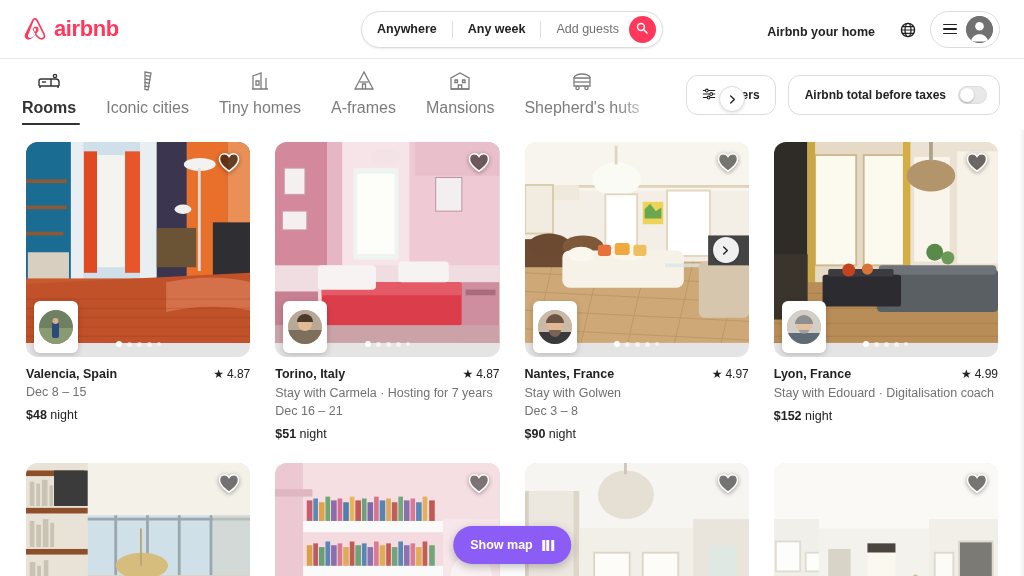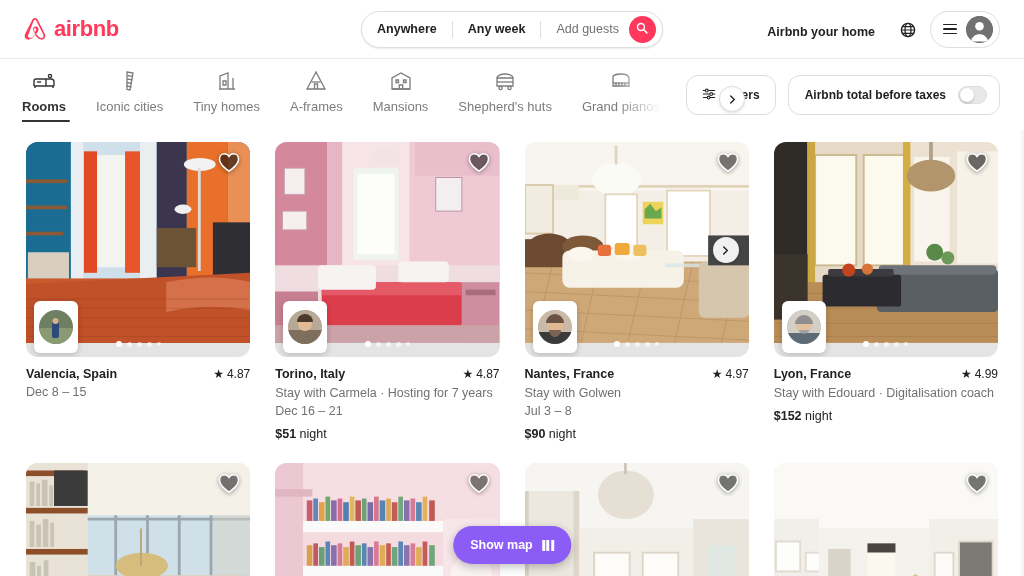--- a/index.html
+++ b/index.html
@@ -101,21 +101,21 @@
     -webkit-mask-image: linear-gradient(to right, #000 0, #000 92%, transparent 99%);
   }
   .cat {
     display: flex; flex-direction: column; align-items: center;
     gap: 7px; flex: none;
     color: #717171; cursor: pointer;
     padding-bottom: 8px; position: relative;
     opacity: .92;
   }
   .cat .ico { width: 24px; height: 24px; display:block; }
-  .cat .lbl { font-size: 13px; white-space: nowrap; line-height: 1; }
+  .cat .lbl { font-size: 16px; white-space: nowrap; line-height: 1; }
   .cat.active { color: #222; }
   .cat.active .lbl { font-weight: 700; }
   .cat.active::after {
     content: ""; position: absolute; left: -4px; right: -4px; bottom: -1px;
     height: 2px; background: #222; border-radius: 2px;
   }
 
   .carousel-next {
     position: absolute; right: 279px; top: 27px;
     width: 26px; height: 26px; border-radius: 50%;
@@ -482,20 +482,24 @@
 
       <div class="card-info">
         <div class="row1">
           <span class="title">Valencia, Spain</span>
           <span class="rating">
             <span>★</span>
             <span>4.87</span>
           </span>
         </div>
         <div class="dates">Dec 8 – 15</div>
+        <div class="price">
+          <b>$48</b>
+          <span>night</span>
+        </div>
       </div>
     </div>
 
     <div class="card">
       <div class="card-img">
         <svg class="ph" viewBox="0 0 240 215" preserveAspectRatio="xMidYMid slice">
           <rect width="240" height="215" fill="#f2d3da"></rect>
           <rect x="0" y="0" width="56" height="215" fill="#d4889c"></rect>
           <rect x="56" y="0" width="16" height="215" fill="#e7b6c4"></rect>
           <rect x="72" y="0" width="72" height="215" fill="#f7e4e8"></rect>
@@ -633,21 +637,21 @@
 
       <div class="card-info">
         <div class="row1">
           <span class="title">Nantes, France</span>
           <span class="rating">
             <span>★</span>
             <span>4.97</span>
           </span>
         </div>
         <div class="sub">Stay with Golwen</div>
-        <div class="dates">Jul 3 – 8</div>
+        <div class="dates">Dec 3 – 8</div>
         <div class="price">
           <b>$90</b>
           <span>night</span>
         </div>
       </div>
     </div>
 
     <div class="card">
       <div class="card-img">
         <svg class="ph" viewBox="0 0 240 215" preserveAspectRatio="xMidYMid slice">

